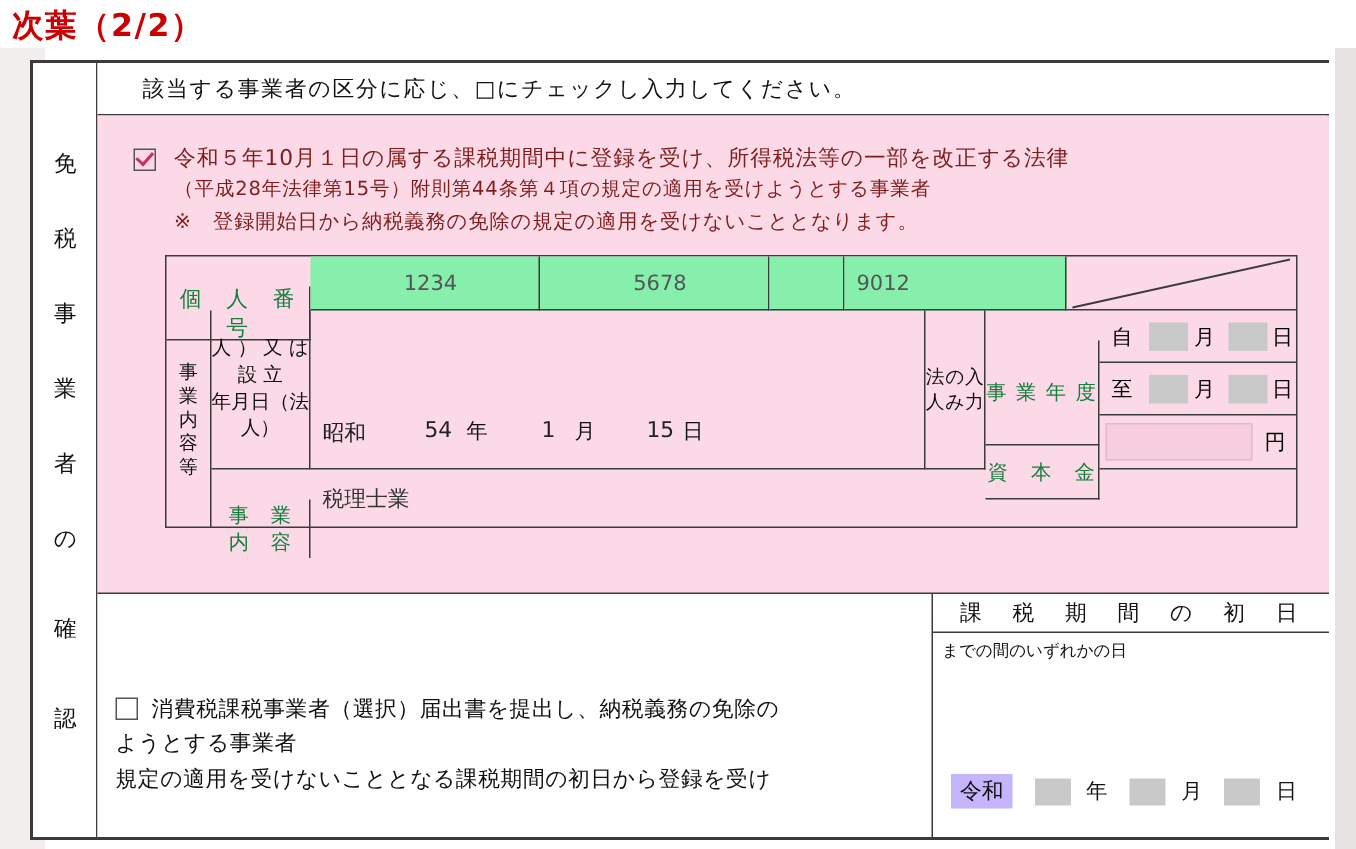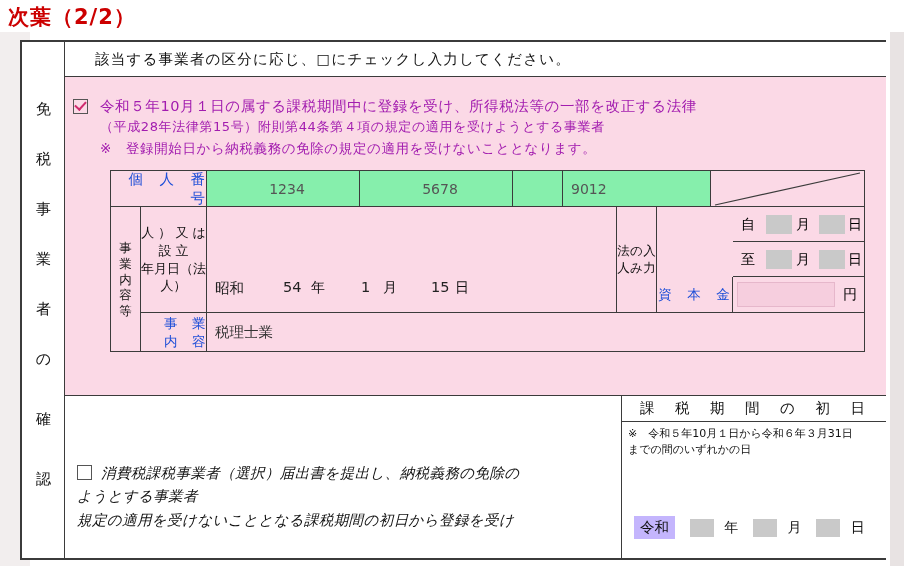--- a/index.html
+++ b/index.html
@@ -68,58 +68,58 @@
   .chk{
     display:inline-block;width:13px;height:13px;border:1.3px solid #555;
     background:#fbd9e6;vertical-align:middle;position:relative;
   }
   .chk.checked:after{
     content:"";position:absolute;left:3px;top:-1px;width:5px;height:9px;
     border:solid #d02a6e;border-width:0 2px 2px 0;transform:rotate(42deg);
   }
   .chk.plain{background:#ffffff;}
   .para1{
-    position:absolute;left:8px;top:18px;width:790px;
-    font-size:14.5px;color:#a21caf;line-height:1.55;
+    position:absolute;left:24px;top:18px;width:790px;
+    font-size:14.5px;color:#7f1d1d;line-height:1.55;
     font-family:"DejaVu Sans",sans-serif;
   }
   .para1 .cb{position:absolute;left:0;top:4px;}
   .para1 .txt{display:block;margin-left:27px;letter-spacing:0.6px;}
   .para1 .txt .l2{display:block;font-size:13px;margin-left:0;}
   .para1 .txt .l3{display:block;font-size:13.5px;}
 
   
   .tbl{
     position:absolute;left:45px;top:93px;width:755px;height:182px;
     border:1.3px solid #3b3b3b;box-sizing:border-box;
   }
   .cell{position:absolute;box-sizing:border-box;font-family:"DejaVu Sans",sans-serif;}
   .bd-r{border-right:1.3px solid #3b3b3b;}
   .bd-b{border-bottom:1.3px solid #3b3b3b;}
-  .lbl{font-size:14.5px;color:#1d4ed8;display:flex;align-items:center;justify-content:center;text-align:right;}
+  .lbl{font-size:14.5px;color:#15803d;display:flex;align-items:center;justify-content:center;text-align:center;margin-top:20px;}
   .lbl-v{font-size:13.5px;color:#111;display:flex;align-items:center;justify-content:center;text-align:center;line-height:1.35;}
   .white{background:#86efac;}
   .val{font-size:14px;color:#555;display:flex;align-items:center;padding-left:8px;}
 
   
   .lower{
     position:absolute;left:43px;top:354px;width:821px;height:162px;
     box-sizing:border-box;background:#ffffff;
   }
   .lower-left{
     position:absolute;left:0;top:0;width:557px;height:162px;
     border-right:1.3px solid #3b3b3b;box-sizing:border-box;
   }
   .para2{
     position:absolute;left:12px;top:66px;width:535px;
     font-size:14.5px;color:#111;line-height:1.62;
     font-family:"DejaVu Sans",sans-serif;letter-spacing:0.4px;
   }
   .para2 .cb{position:absolute;left:0;top:3px;}
-  .para2 .txt{display:block;margin-left:24px;font-style:italic;}
+  .para2 .txt{display:block;margin-left:24px;}
   .lower-right{
     position:absolute;left:557px;top:0;width:264px;height:162px;
     box-sizing:border-box;
   }
   .lr-head{
     position:absolute;left:0;top:0;width:264px;height:26px;
     border-bottom:1.3px solid #3b3b3b;box-sizing:border-box;
     font-size:14.5px;color:#111;display:flex;align-items:center;justify-content:center;
     letter-spacing:3px;font-family:"DejaVu Sans",sans-serif;
   }
@@ -221,20 +221,21 @@
           <div style="position:absolute;left:224px;top:72px;font-size:14.5px;color:#222;">15</div>
           <div style="position:absolute;left:248px;top:72px;font-size:14px;color:#111;">日</div>
         </div>
 
         <div class="cell lbl-v bd-r bd-b" style="left:506px;top:36px;width:40px;height:106px;flex-direction:row;font-size:12.5px;">
           <span>法人</span>
           <span>のみ</span>
           <span>入力</span>
         </div>
 
+        <div class="cell lbl bd-r bd-b" style="left:546px;top:36px;width:76px;height:70px;font-size:13.5px;letter-spacing:1px;">事 業 年 度</div>
 
         <div class="cell bd-b" style="left:622px;top:36px;width:131px;height:35px;">
           <div style="position:absolute;left:8px;top:9px;font-size:14px;">自</div>
           <div style="position:absolute;left:33px;top:8px;" class="gbox"></div>
           <div style="position:absolute;left:63px;top:9px;font-size:14px;">月</div>
           <div style="position:absolute;left:86px;top:8px;" class="gbox"></div>
           <div style="position:absolute;left:115px;top:9px;font-size:14px;">日</div>
         </div>
 
         <div class="cell bd-b" style="left:622px;top:71px;width:131px;height:35px;">
@@ -266,21 +267,20 @@
             <span>消費税課税事業者（選択）届出書を提出し、納税義務の免除の</span>
             <span style="display:block;margin-left:-24px;">ようとする事業者</span>
             <span style="display:block;margin-left:-24px;">規定の適用を受けないこととなる課税期間の初日から登録を受け</span>
           </span>
         </div>
       </div>
 
       <div class="lower-right">
         <div class="lr-head">課　税　期　間　の　初　日</div>
         <div class="lr-note">
-          <div>※　令和５年10月１日から令和６年３月31日</div>
           <div>までの間のいずれかの日</div>
         </div>
         <div class="lr-date">
           <span style="display:inline-block;background:#c4b5fd;padding:2px 6px;font-size:14.5px;">令和</span>
           <span class="gbox sm" style="margin-left:10px;"></span>
           <span style="margin-left:6px;font-size:14px;">年</span>
           <span class="gbox sm" style="margin-left:10px;"></span>
           <span style="margin-left:6px;font-size:14px;">月</span>
           <span class="gbox sm" style="margin-left:10px;"></span>
           <span style="margin-left:6px;font-size:14px;">日</span>

